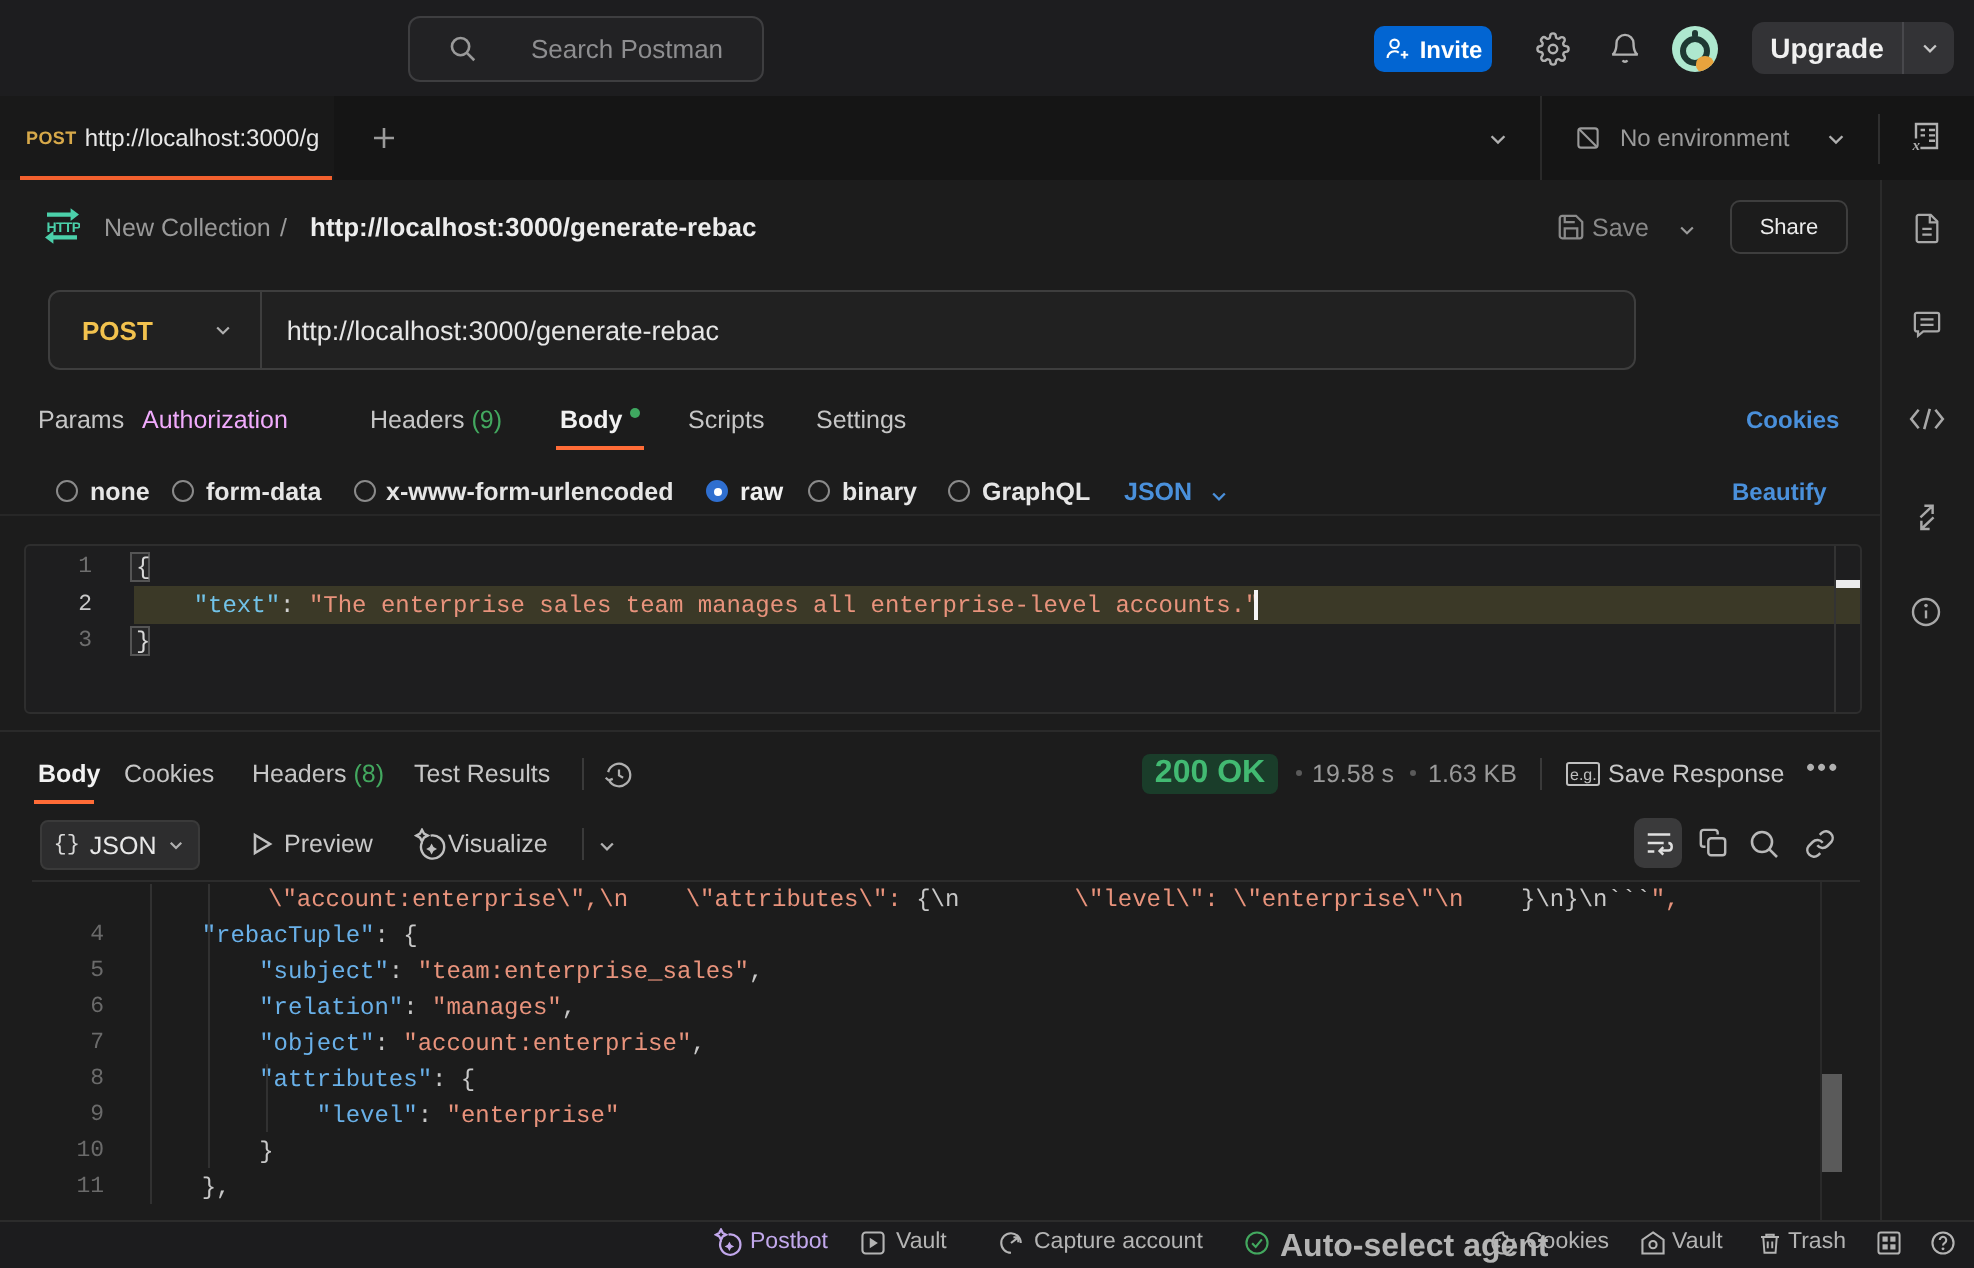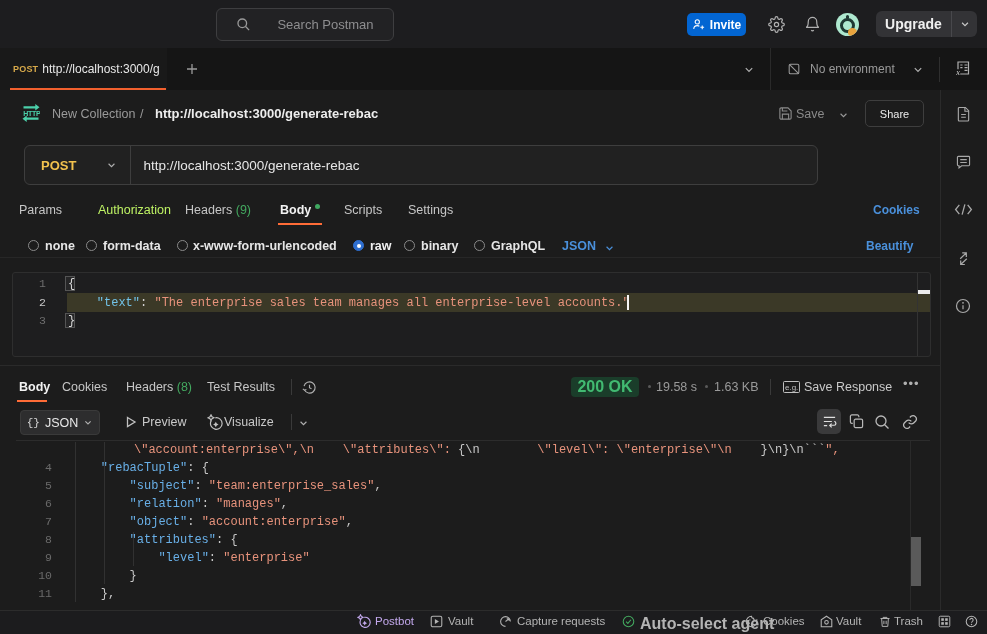--- a/index.html
+++ b/index.html
@@ -9,21 +9,21 @@
   .abs{position:absolute;}
   .flex{display:flex;align-items:center;}
   .mono{font-family:"Liberation Mono",monospace;}
   svg{display:block;}
 </style>
 </head>
 <body>
 <div id="app">
 
   <div class="abs" id="topbar" style="left:0;top:0;width:987px;height:48px;background:#1d1d1f;"></div>
-  <div class="abs flex" style="left:216px;top:8px;width:178px;height:33px;border:1px solid #3e3e40;border-radius:6px;background:#222224;justify-content:center;gap:26px;">
+  <div class="abs flex" style="left:204px;top:8px;width:178px;height:33px;border:1px solid #3e3e40;border-radius:6px;background:#222224;justify-content:center;gap:26px;">
     <svg width="15" height="15" viewBox="0 0 16 16" fill="none" stroke="#9a9a9a" stroke-width="1.4">
         <circle cx="6.7" cy="6.7" r="4.6"></circle>
         <path d="M10.2 10.2 L14 14"></path>
       </svg>
     <span style="font-size:13px;color:#8e8e90;">Search Postman</span>
   </div>
 
   <div class="abs flex" style="left:687px;top:13px;width:59px;height:23px;background:#0265d2;border-radius:5px;justify-content:center;gap:5px;">
     <svg width="13" height="13" viewBox="0 0 16 16" fill="none" stroke="#fff" stroke-width="1.3">
         <circle cx="6.5" cy="4.8" r="2.6"></circle>
@@ -115,21 +115,21 @@
   <div class="abs flex" style="left:24px;top:145px;width:794px;height:40px;border:1px solid #3e3e3e;border-radius:6px;background:#212121;">
     <span style="font-size:13px;font-weight:bold;color:#f2c24e;margin-left:16px;">POST</span>
     <svg style="margin-left:30px;" width="11" height="10" viewBox="0 0 12 12" fill="none" stroke="#b0b0b0" stroke-width="1.3">
         <path d="M2.5 4.5 6 8l3.5-3.5"></path>
       </svg>
     <div style="width:1px;height:40px;background:#3e3e3e;margin-left:13px;"></div>
     <span style="font-size:13.5px;color:#e6e6e6;margin-left:12px;">http://localhost:3000/generate-rebac</span>
   </div>
 
   <span class="abs" style="left:19px;top:203px;font-size:12.5px;color:#c6c6c6;">Params</span>
-  <span class="abs" style="left:98px;top:203px;font-size:12.5px;color:#bef264;">Authorization</span>
+  <span class="abs" style="left:71px;top:203px;font-size:12.5px;color:#f0abfc;">Authorization</span>
   <span class="abs" style="left:185px;top:203px;font-size:12.5px;color:#c6c6c6;">Headers <span style="color:#43a85f;">(9)</span></span>
   <span class="abs" style="left:280px;top:203px;font-size:12.5px;font-weight:bold;color:#f2f2f2;">Body</span>
   <div class="abs" style="left:315px;top:204px;width:5px;height:5px;border-radius:50%;background:#3fa860;"></div>
   <div class="abs" style="left:278px;top:223px;width:44px;height:2px;background:#ff6c37;"></div>
   <span class="abs" style="left:344px;top:203px;font-size:12.5px;color:#c6c6c6;">Scripts</span>
   <span class="abs" style="left:408px;top:203px;font-size:12.5px;color:#c6c6c6;">Settings</span>
   <span class="abs" style="left:873px;top:203px;font-size:12px;font-weight:bold;color:#4a90db;">Cookies</span>
 
   <div class="abs" style="left:28px;top:240px;width:11px;height:11px;border:1.5px solid #8a8a8a;border-radius:50%;"></div>
   <span class="abs" style="left:45px;top:239px;font-size:12.5px;font-weight:bold;color:#e6e6e6;">none</span>
@@ -273,21 +273,21 @@
   <span class="abs" style="left:375px;top:615px;font-size:11.5px;color:#c2a8ec;">Postbot</span>
   <svg class="abs" style="left:430px;top:615px;" width="13" height="13" viewBox="0 0 16 16" fill="none" stroke="#b4b4b4" stroke-width="1.3">
       <rect x="1.5" y="1.5" width="13" height="13" rx="2"></rect>
       <path d="M6 4.8 11 8l-5 3.2z" fill="#b4b4b4" stroke="none"></path>
     </svg>
   <span class="abs" style="left:448px;top:615px;font-size:11.5px;color:#b4b4b4;">Vault</span>
   <svg class="abs" style="left:499px;top:615px;" width="13" height="13" viewBox="0 0 16 16" fill="none" stroke="#b4b4b4" stroke-width="1.3">
       <path d="M8 14A6 6 0 1 1 14 8"></path>
       <path d="M8 8 12.5 4.5M12.5 4.5V7.5M12.5 4.5H9.5"></path>
     </svg>
-  <span class="abs" style="left:517px;top:615px;font-size:11.5px;color:#b4b4b4;">Capture requests</span>
+  <span class="abs" style="left:517px;top:615px;font-size:11.5px;color:#b4b4b4;">Capture account</span>
   <svg class="abs" style="left:622px;top:615px;" width="13" height="13" viewBox="0 0 16 16" fill="none" stroke="#43a85f" stroke-width="1.3">
       <circle cx="8" cy="8" r="6.5"></circle>
       <path d="M5 8.2 7.2 10.4 11 5.8"></path>
     </svg>
   <span class="abs" style="left:640px;top:615px;font-size:16px;color:#b4b4b4;font-weight:bold;">Auto-select agent</span>
   <svg class="abs" style="left:745px;top:615px;" width="13" height="13" viewBox="0 0 16 16" fill="none" stroke="#b4b4b4" stroke-width="1.3">
       <path d="M14.5 8A6.5 6.5 0 1 1 8 1.5c0 1.5 1 2.5 2.5 2.5 0 1.5 1 2.5 2.5 2.5.5 0 1-.2 1.5-.5z"></path>
       <circle cx="6" cy="6" r="0.8" fill="#b4b4b4" stroke="none"></circle>
       <circle cx="5.5" cy="10" r="0.8" fill="#b4b4b4" stroke="none"></circle>
       <circle cx="9.5" cy="10.5" r="0.8" fill="#b4b4b4" stroke="none"></circle>

